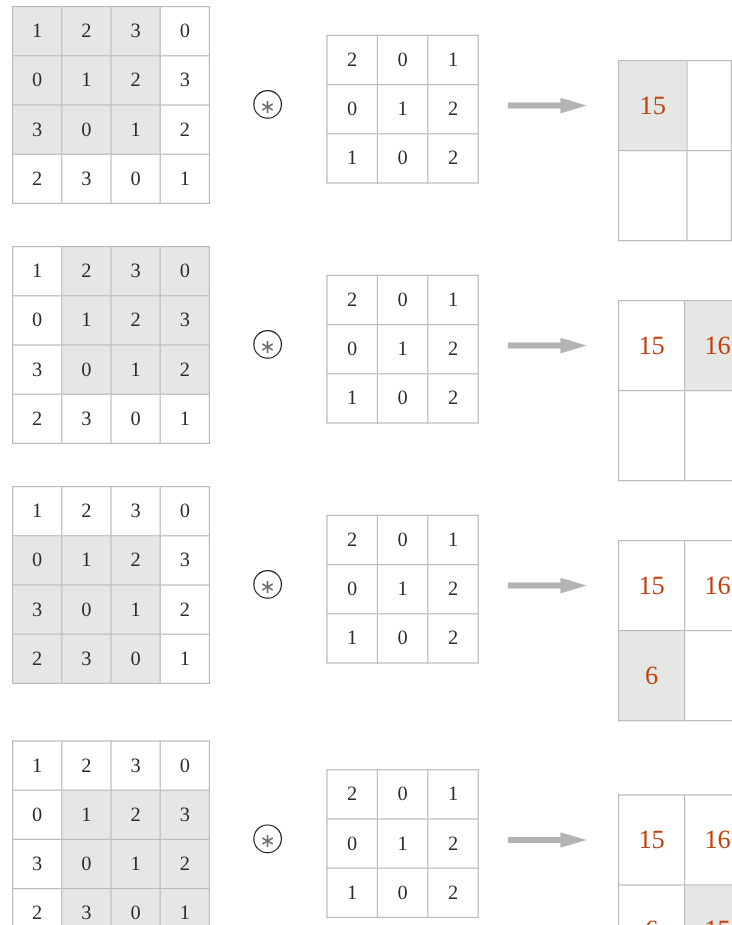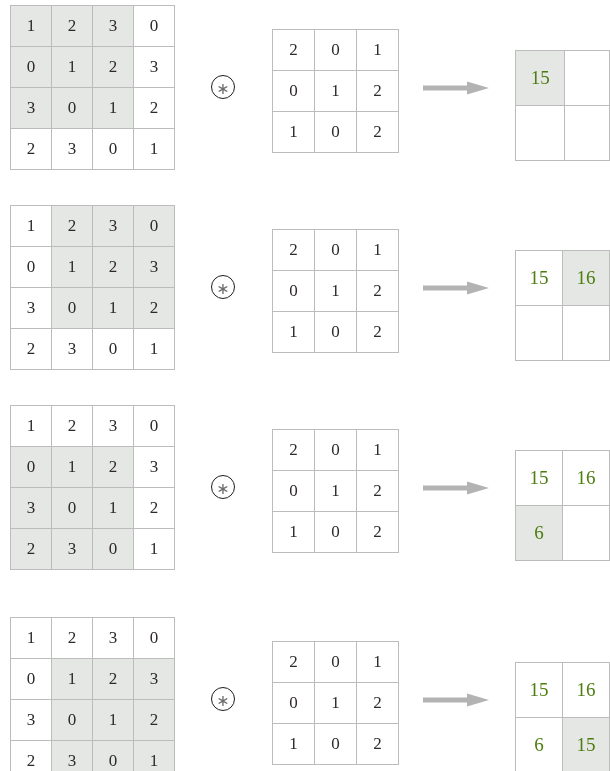--- a/index.html
+++ b/index.html
@@ -103,24 +103,24 @@
     top: 50px;
     border-collapse: collapse;
     table-layout: fixed;
   }
   .output-matrix td {
     width: 42px;
     height: 42px;
     border: 1px solid #bcbcbc;
     text-align: center;
     vertical-align: middle;
-    font-size: 19px;
-    color: #4d7c0f;
+    font-size: 22px;
+    color: #c2410c;
     background: #ffffff;
-    padding: 6px;
+    padding: 16px;
   }
   .output-matrix td.hl {
     background: #e5e7e5;
   }
 </style>
 </head>
 <body>
 
 <div id="figure-root">
     <div class="conv-row" style="top: 0px;">

